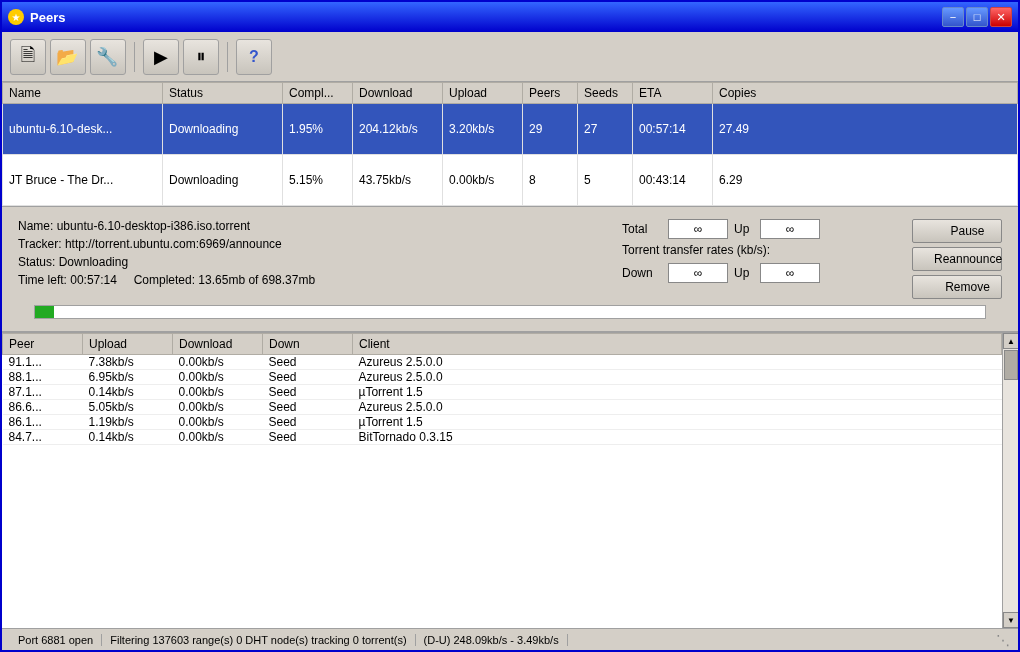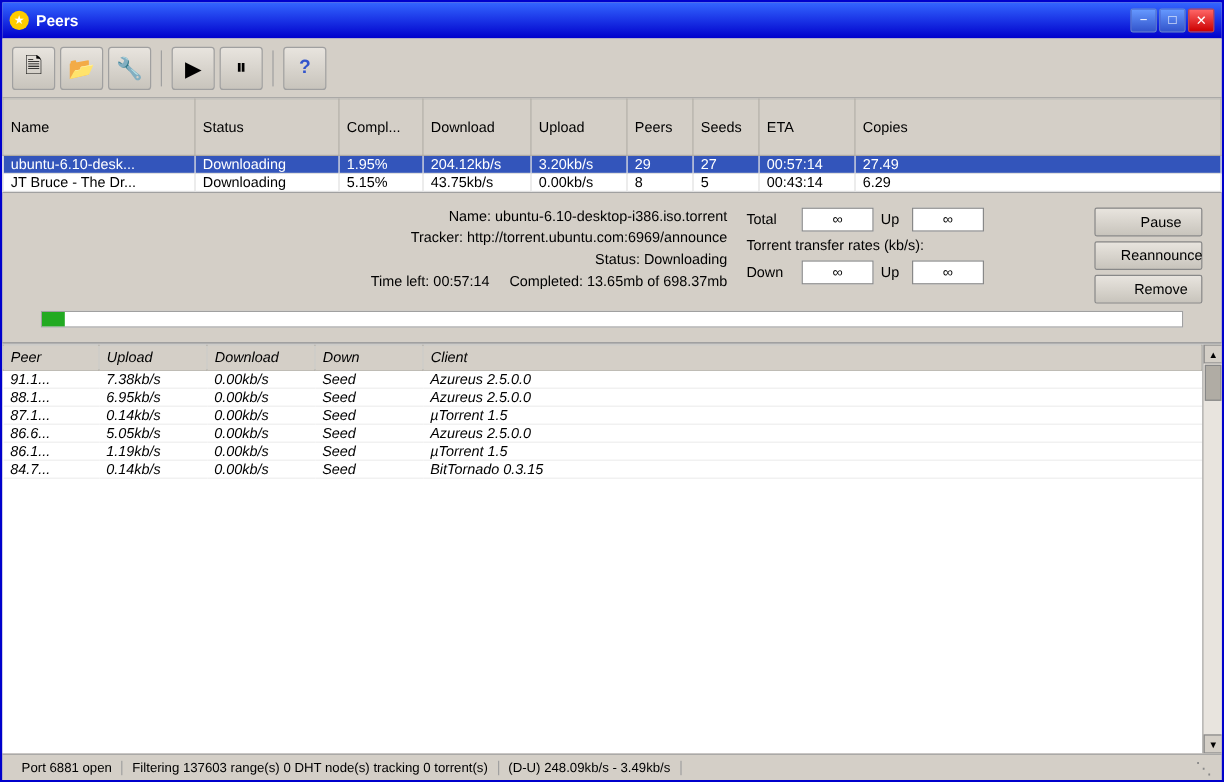--- a/index.html
+++ b/index.html
@@ -109,29 +109,29 @@
       flex-shrink: 0;
       border-bottom: 1px solid #a0a0a0;
     }
     .torrent-table {
       width: 100%;
       border-collapse: collapse;
     }
     .torrent-table th {
       background: #d4cfc7;
       border: 1px solid #b0aca4;
-      padding: 16px 6px;
+      padding: 3px 6px;
       text-align: left;
       font-weight: normal;
       font-size: 12px;
       white-space: nowrap;
     }
     .torrent-table td {
       border: 1px solid #e0e0e0;
-      padding: 0 6px;
+      padding: 18px 6px;
       font-size: 12px;
       white-space: nowrap;
     }
     .torrent-table tr.selected td {
       background: #3355bb;
       color: white;
     }
     .torrent-table tr:not(.selected) td {
       background: white;
     }
@@ -160,21 +160,20 @@
       flex: 1;
     }
     .detail-right {
       width: 380px;
       display: flex;
       gap: 8px;
     }
     .detail-line {
       margin-bottom: 4px;
       font-size: 12px;
-      text-align: right;
     }
     .torrent-limits {
       flex: 1;
     }
     .limits-title {
       font-size: 12px;
       margin-bottom: 6px;
     }
     .limits-row {
       display: flex;
@@ -232,21 +231,20 @@
       overflow: hidden;
       display: flex;
       flex-direction: column;
       background: white;
       margin: 0;
       border-top: 1px solid #a0a0a0;
     }
     .peer-table {
       width: 100%;
       border-collapse: collapse;
-      font-style: italic;
     }
     .peer-table th {
       background: #d4cfc7;
       border: 1px solid #b0aca4;
       padding: 3px 6px;
       text-align: left;
       font-weight: normal;
       font-size: 12px;
       position: sticky;
       top: 0;

